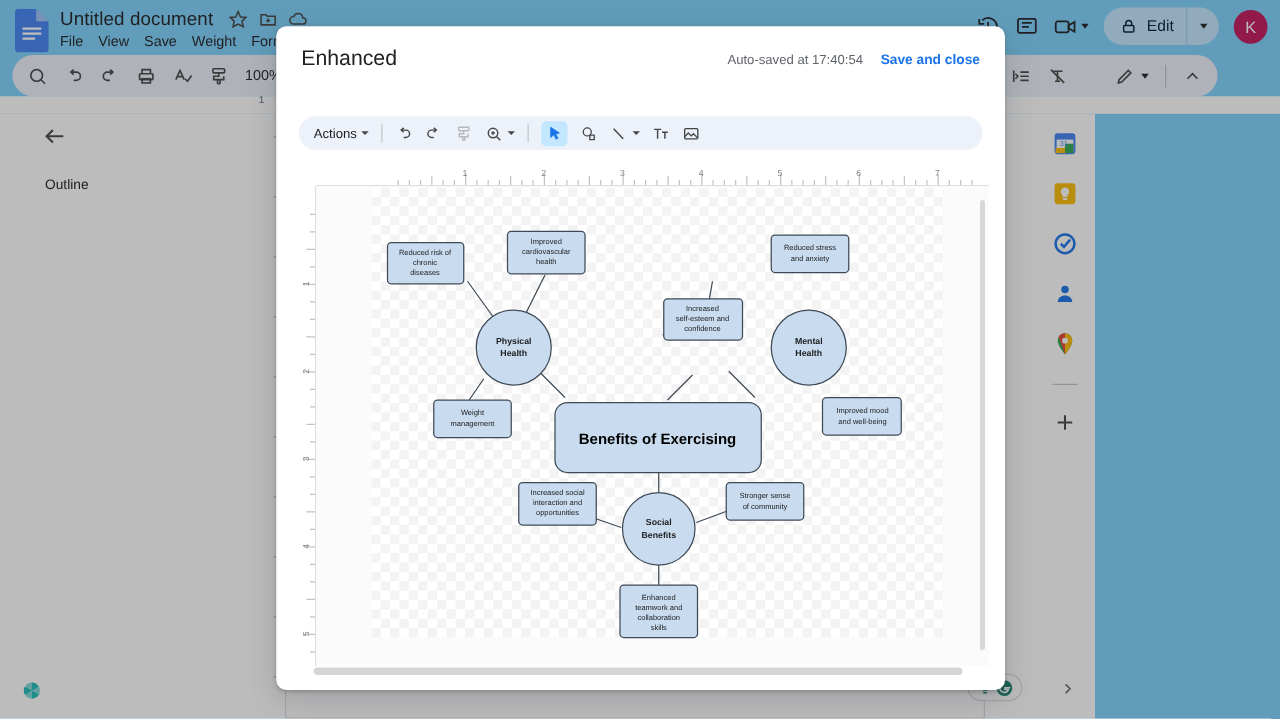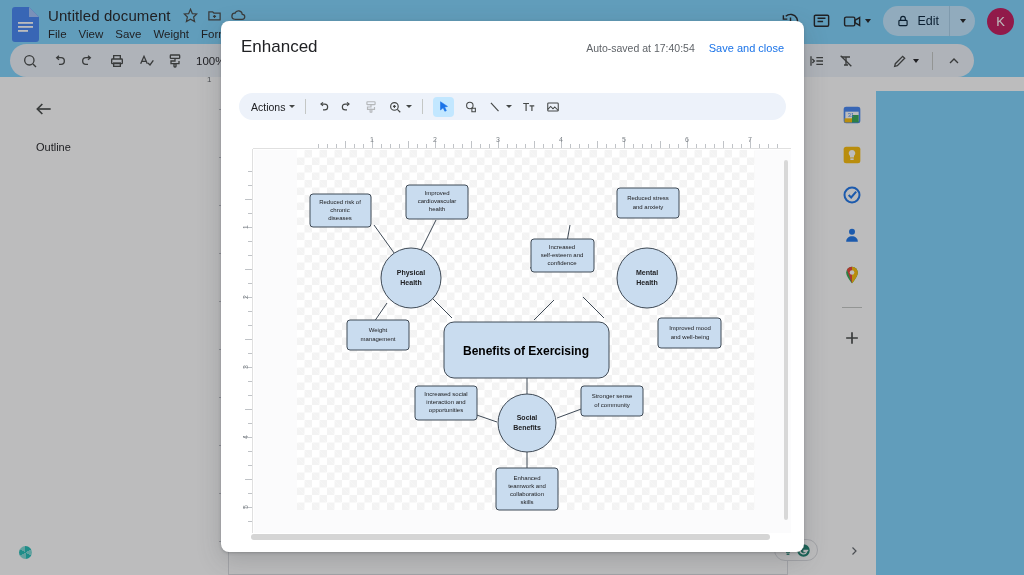--- a/index.html
+++ b/index.html
@@ -148,21 +148,21 @@
   .modal-head {
     position: relative; height: 52px; padding: 0 20px;
     display: flex; align-items: center;
   }
   .modal-title { font-size: 17px; color: #202124; }
   .modal-head-right {
     position: absolute; right: 20px; top: 21px;
     display: flex; align-items: baseline; gap: 14px;
   }
   .autosave { font-size: 10.5px; color: #5f6368; }
-  .save-close { font-size: 11px; color: #1a73e8; font-weight: 400; }
+  .save-close { font-size: 11px; color: #1a73e8; font-weight: 700; }
 
   .draw-toolbar {
     margin: 20px 18px 0 18px; height: 27px;
     background: #edf2fa; border-radius: 14px;
     display: flex; align-items: center; padding: 0 8px; gap: 10px;
   }
   .actions-btn { font-size: 10.5px; color: #202124; display: flex; align-items: center; gap: 4px; padding-left: 4px;}
   .dtb-sep { width: 1px; height: 15px; background: #c4c7c5; }
   .dtb-icon { width: 14px; height: 14px; color: #444746; flex:0 0 auto; }
   .dtb-icon.disabled { color: #b5b8bb; }

